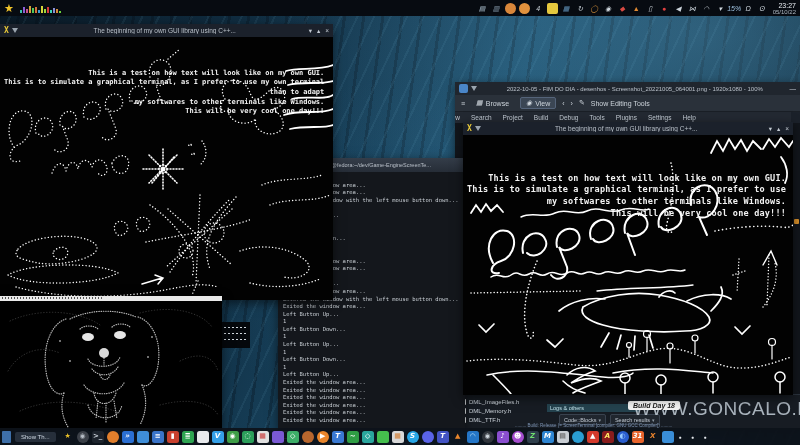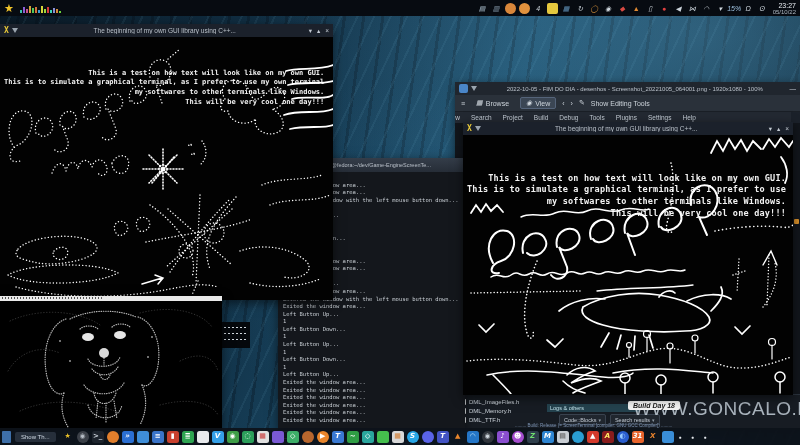--- a/index.html
+++ b/index.html
@@ -446,21 +446,21 @@
       <span class="title">The beginning of my own GUI library using C++...</span>
       <span class="ctrls">
         <span>▾</span>
         <span>▴</span>
         <span>×</span>
       </span>
     </div>
     <div class="canvas">
       <div class="guitext">
         
-      <div>This is a test on how text will look like on my own GUI.</div><div>This is to simulate a graphical terminal, as I prefer to use my own terminal</div><div>my softwares to other terminals like Windows.</div><div>This will be very cool one day!!!</div></div>
+      <div>This is a test on how text will look like on my own GUI.</div><div>This is to simulate a graphical terminal, as I prefer to use my own terminal</div><div>than to adapt</div><div>my softwares to other terminals like Windows.</div><div>This will be very cool one day!!!</div></div>
       <svg class="doodle" viewBox="0 0 333 264">
         <g stroke="#fff" fill="none" stroke-linecap="round">
           <g stroke-width="1.4" stroke-dasharray="0.1 3.2">
             <path d="M14,110 C4,96 10,72 24,74 C38,76 32,102 18,108 C8,112 6,128 20,124"></path>
             <path d="M36,96 C32,82 48,76 52,86 C56,96 42,104 38,96"></path>
             <path d="M60,88 C58,74 74,70 76,80 C78,90 64,96 62,88 L68,104 C70,114 58,118 54,112"></path>
             <path d="M84,80 C80,66 96,60 100,70 C102,80 88,86 86,80"></path>
             <path d="M106,72 C102,58 118,52 122,62 C126,72 112,78 108,72 L116,92 C118,102 106,106 102,100"></path>
             <path d="M130,64 C126,50 142,44 146,54 C150,64 134,70 132,64"></path>
             <path d="M150,40 C146,26 160,18 168,26 C176,34 166,52 156,48 L162,66"></path>

